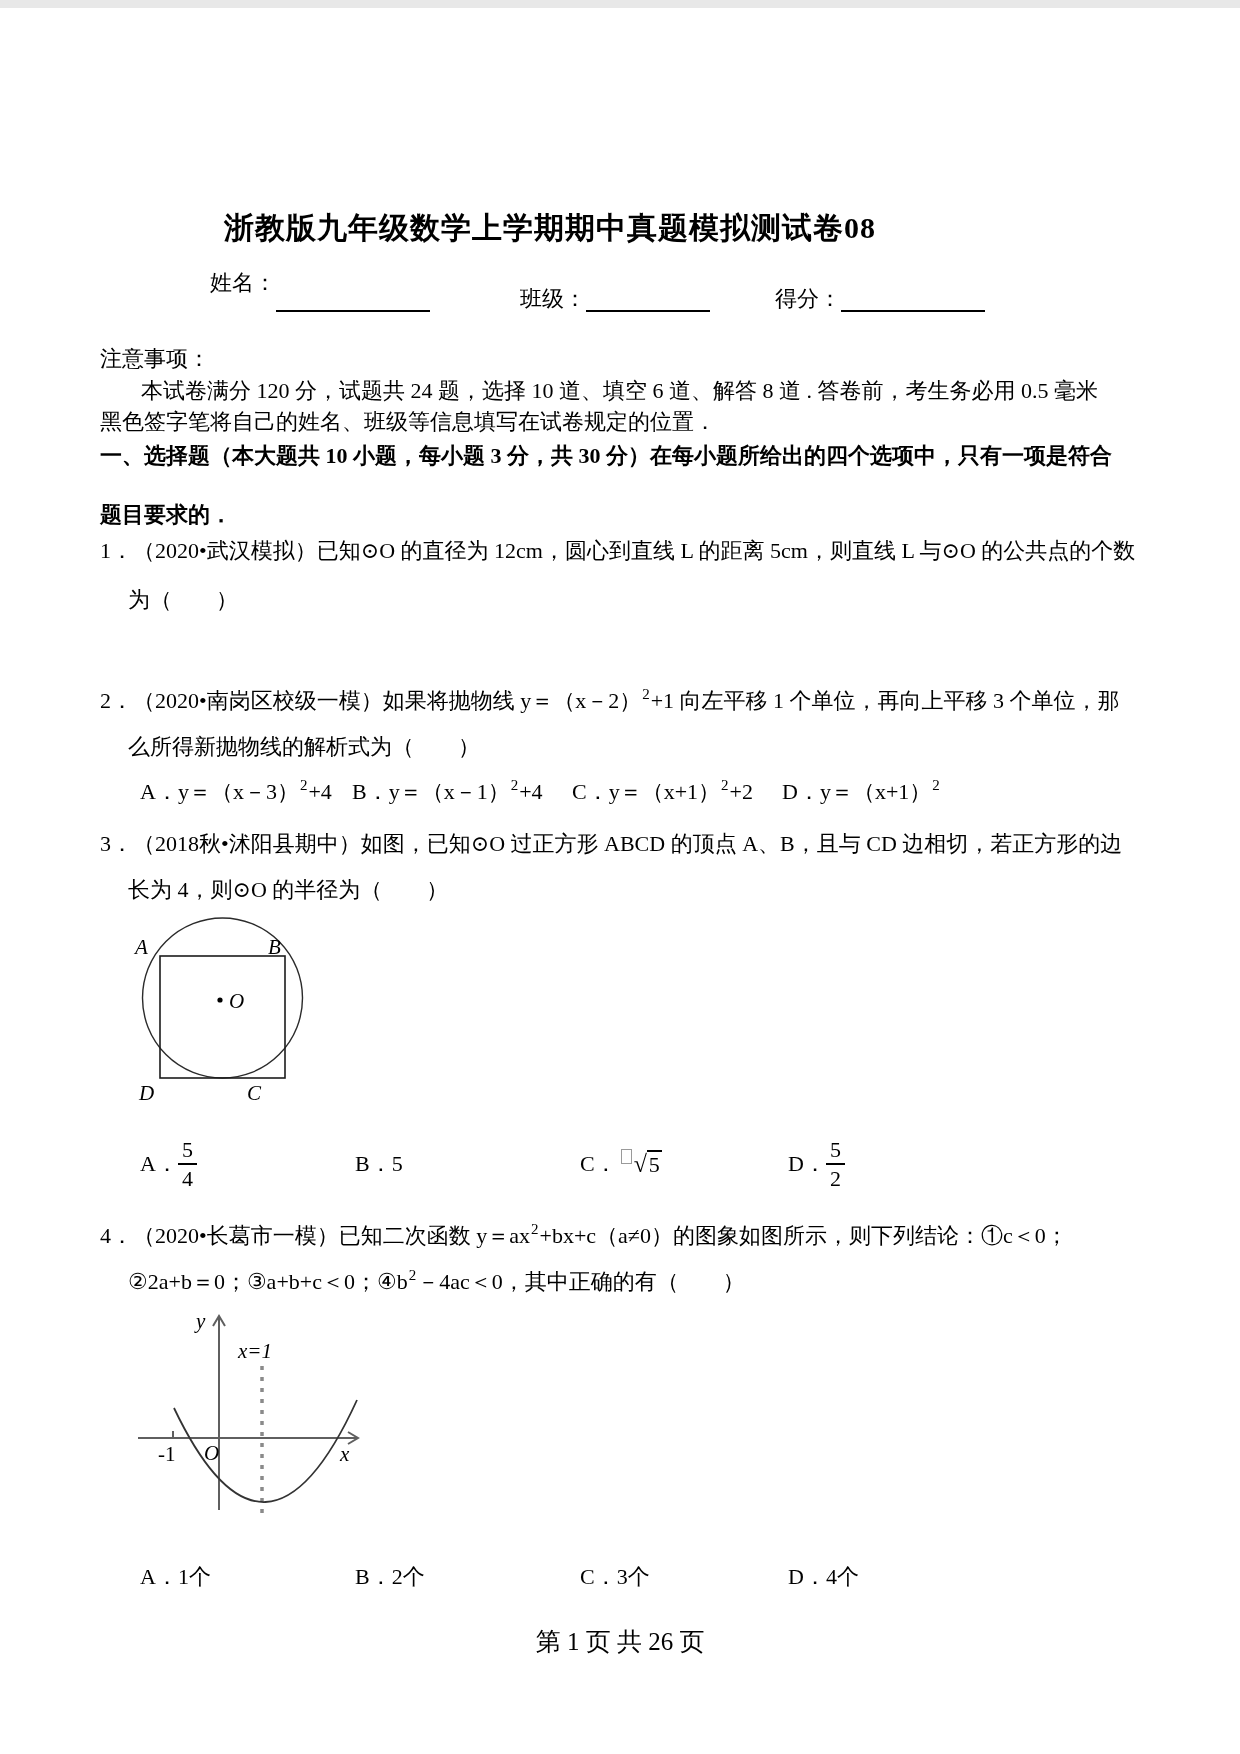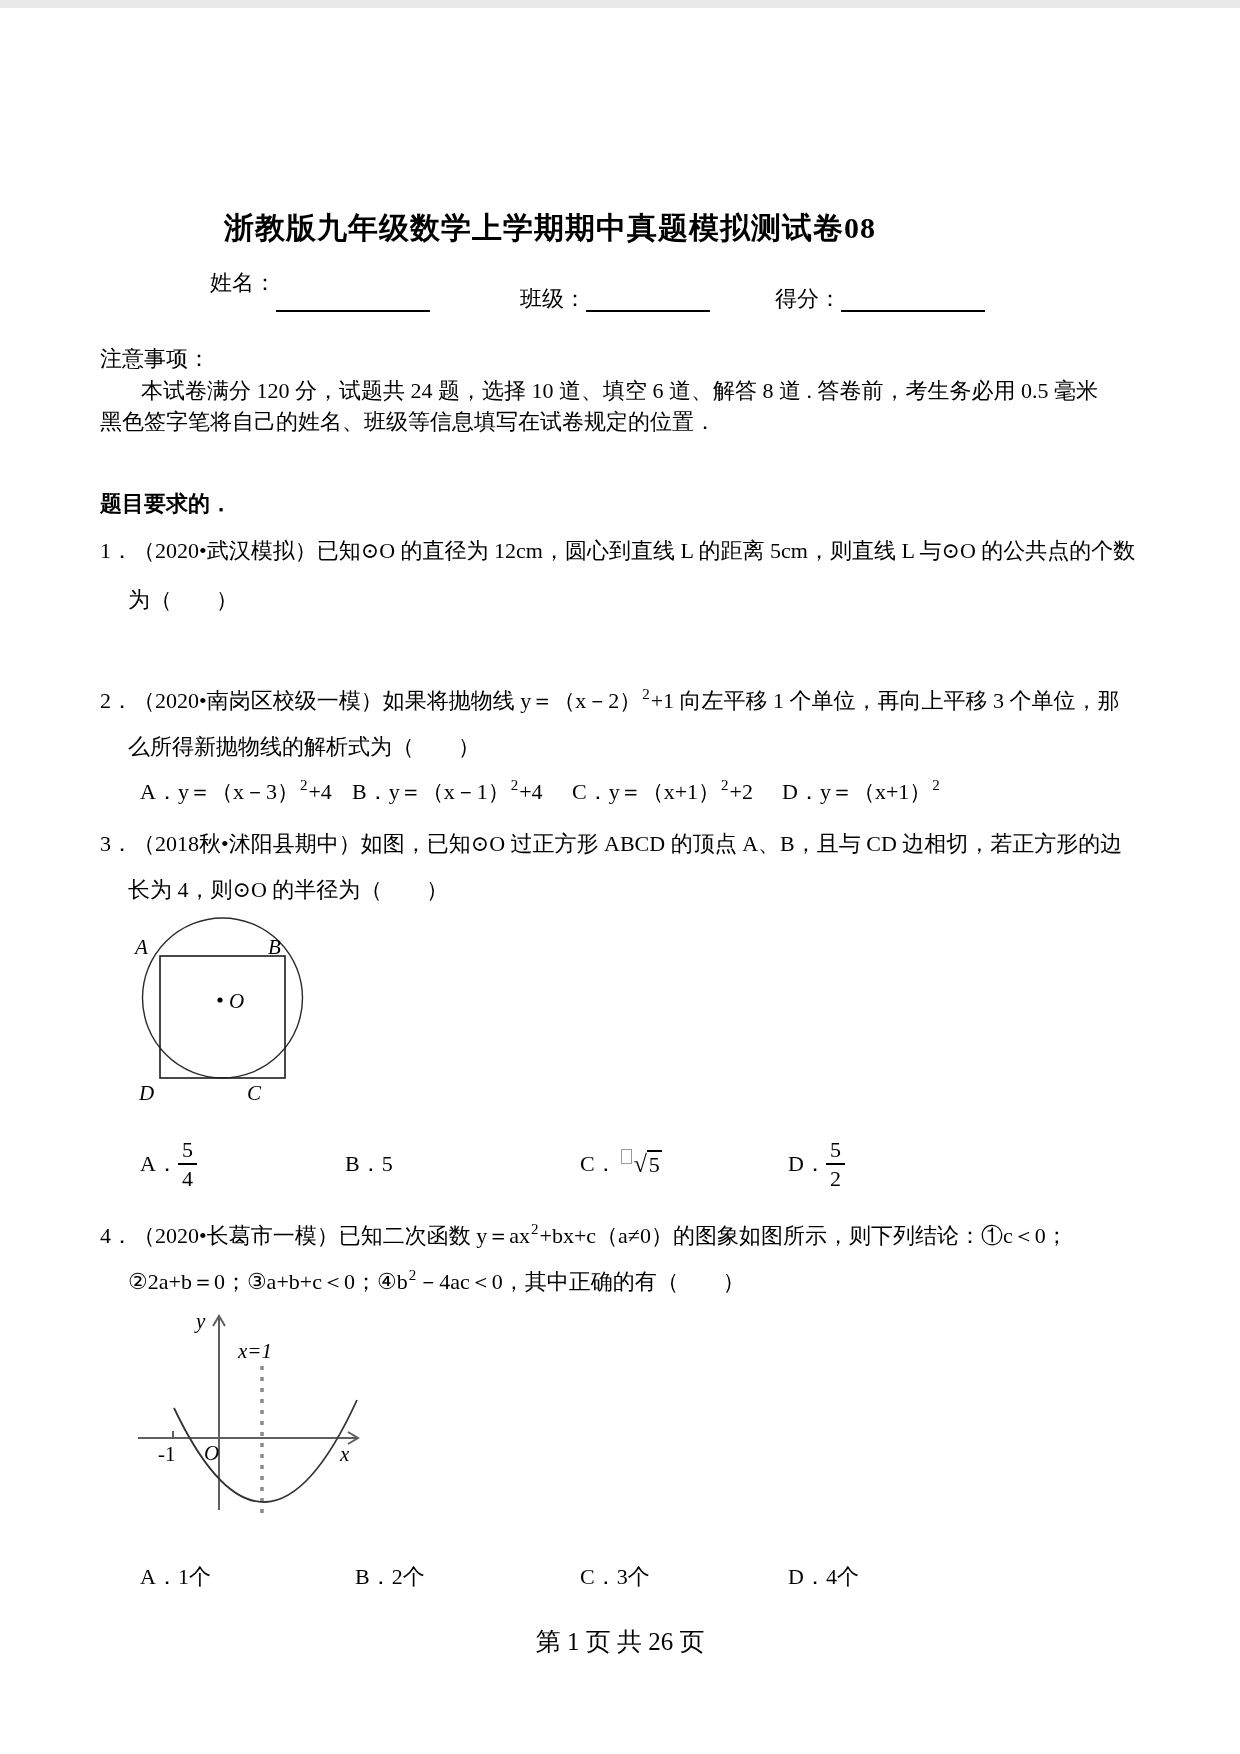--- a/index.html
+++ b/index.html
@@ -38,21 +38,22 @@
     <span class="abs t22" style="left:520px;top:276px;">班级：</span>
     <span class="abs blank" style="left:586px;top:276px;width:124px;"></span>
     <span class="abs t22" style="left:775px;top:276px;">得分：</span>
     <span class="abs blank" style="left:841px;top:276px;width:144px;"></span>
   </div>
 
   <div class="abs t22" style="left:100px;top:336px;">注意事项：</div>
   <div class="abs t22" style="left:141px;top:368px;">本试卷满分 120 分，试题共 24 题，选择 10 道、填空 6 道、解答 8 道 . 答卷前，考生务必用 0.5 毫米</div>
   <div class="abs t22" style="left:100px;top:399px;">黑色签字笔将自己的姓名、班级等信息填写在试卷规定的位置．</div>
 
-  <div class="abs t22 bold" style="left:100px;top:481px;text-align:right;">题目要求的．</div>
+  <div class="abs t22 bold" style="left:100px;top:433px;">一、选择题（本大题共 10 小题，每小题 3 分，共 30 分）在每小题所给出的四个选项中，只有一项是符合</div>
+  <div class="abs t22 bold" style="left:100px;top:492px;text-align:right;">题目要求的．</div>
 
   <div class="abs t22" style="left:100px;top:528px;">1．（2020•武汉模拟）已知⊙O 的直径为 12cm，圆心到直线 L 的距离 5cm，则直线 L 与⊙O 的公共点的个数</div>
   <div class="abs t22" style="left:128px;top:577px;">为（　　）</div>
 
   <div class="abs t22" style="left:100px;top:678px;">
     <span>2．（2020•南岗区校级一模）如果将抛物线 y＝（x－2）</span><span class="sup">2</span><span>+1 向左平移 1 个单位，再向上平移 3 个单位，那</span>
   </div>
   <div class="abs t22" style="left:128px;top:724px;">么所得新抛物线的解析式为（　　）</div>
   <div class="abs t22 optrow" style="left:0;top:769px;width:1240px;height:30px;">
     <span class="opt" style="left:140px;"><span>A．y＝（x－3）</span><span class="sup">2</span><span>+4</span></span>
@@ -76,21 +77,21 @@
   </svg>
 
   <div class="abs" style="left:0;top:1124px;width:1240px;height:64px;font-size:22px;">
     <span class="abs vcenter" style="left:140px;top:0;">
       <span>A．</span>
       <span class="frac">
           <span class="num">5</span>
           <span class="den">4</span>
         </span>
     </span>
-    <span class="abs vcenter" style="left:345px;top:0;justify-content:center;">
+    <span class="abs vcenter" style="left:355px;top:0;justify-content:center;">
       <span>B．5</span>
     </span>
     <span class="abs vcenter" style="left:580px;top:0;">
       <span>C．</span>
       <span class="gbox"></span>
       <span class="radical">√</span>
         <span class="sqrtv">5</span>
     </span>
     <span class="abs vcenter" style="left:788px;top:0;">
       <span>D．</span>

